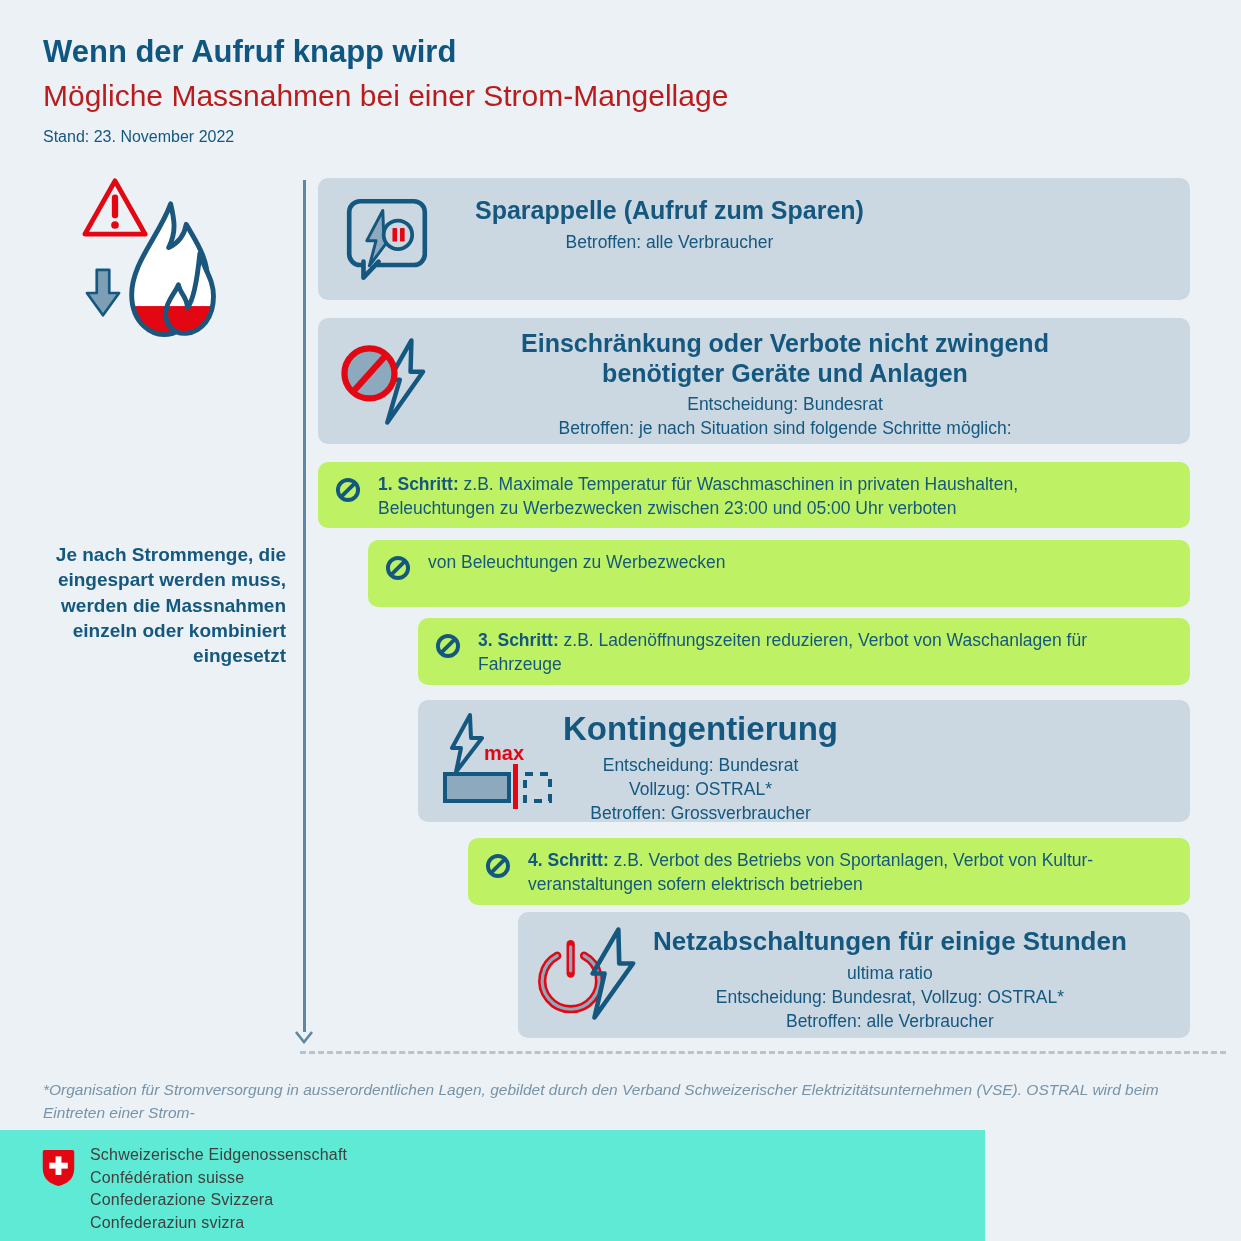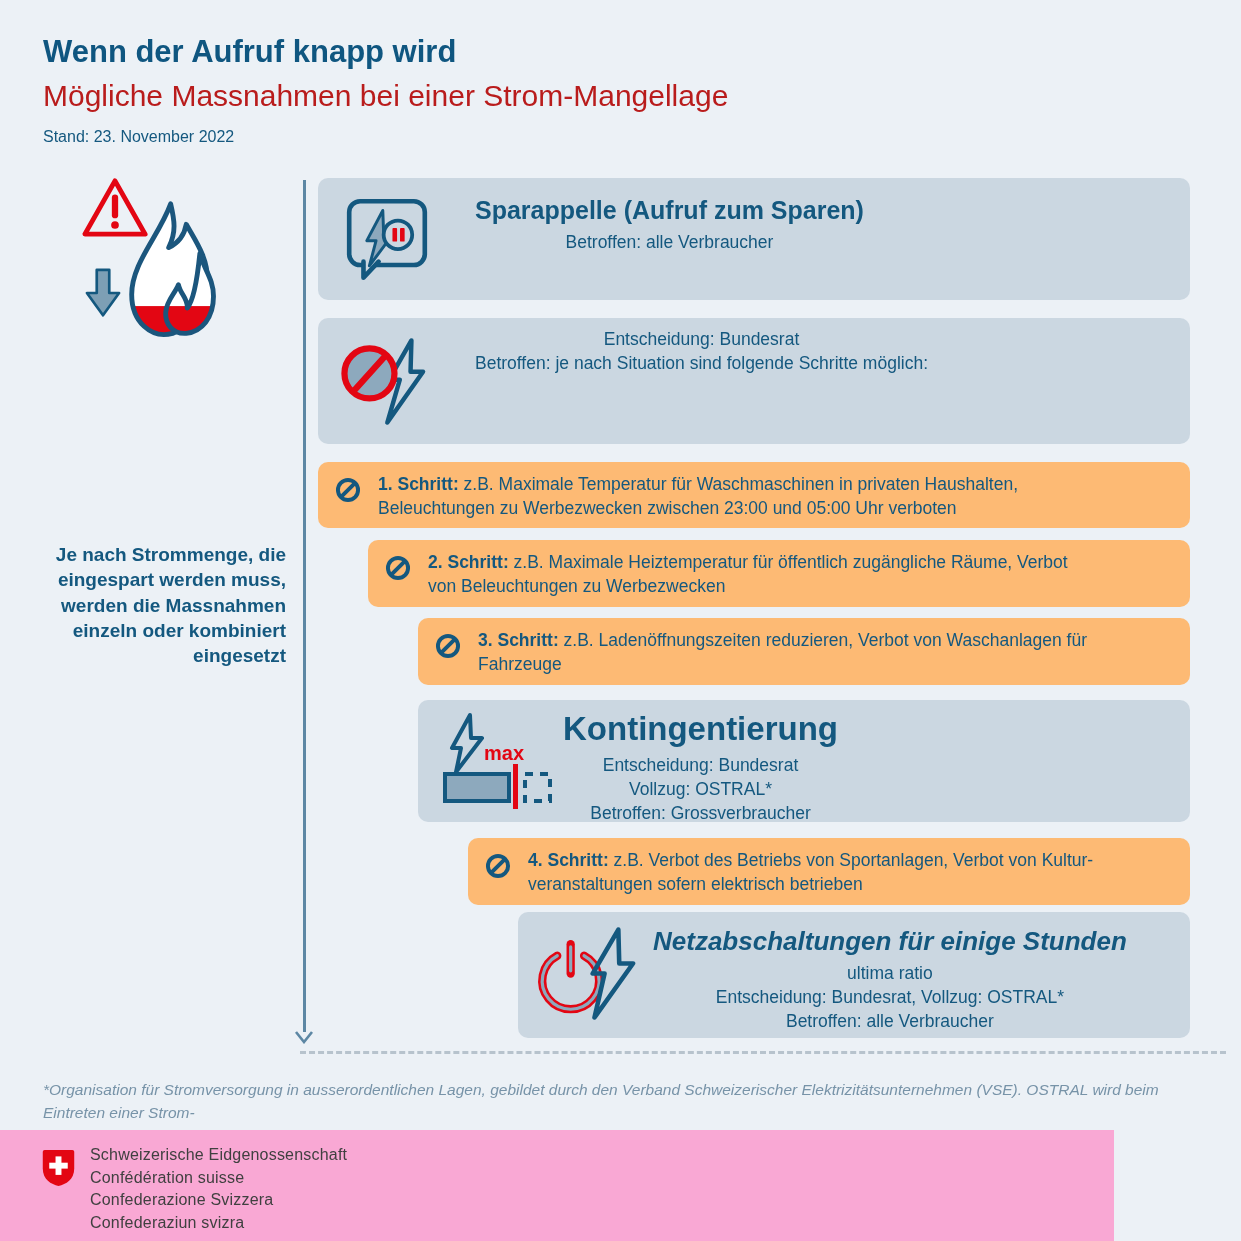--- a/index.html
+++ b/index.html
@@ -41,43 +41,43 @@
 
   .kont{left:418px;top:700px;width:772px;height:122px;}
   .kont .iconbox{position:absolute;left:24px;top:12px;width:118px;height:98px;}
   .kont .maxlbl{position:absolute;left:42px;top:22px;font-size:20px;font-weight:bold;color:#e30613;margin-top:8px;}
   .kont .body{left:145px;top:10px;}
   .kont .ttl{font-size:33px;margin-bottom:6px;}
 
   .netz{left:518px;top:912px;width:672px;height:126px;}
   .netz .icon{position:absolute;left:16px;top:12px;}
   .netz .body{left:135px;top:14px;}
-  .netz .ttl{font-size:26px;margin-bottom:5px;font-style:italic;}
-
-  
-  .step{position:absolute;background:#fdba74;border-radius:10px;box-sizing:border-box;
+  .netz .ttl{font-size:26px;margin-bottom:5px;}
+
+  
+  .step{position:absolute;background:#bef264;border-radius:10px;box-sizing:border-box;
         padding:10px 10px 16px 60px;font-size:17.5px;line-height:1.38;color:#14587f;}
   .step .ic{position:absolute;left:16px;top:14px;}
   .step b{font-weight:bold;}
   .s1{left:318px;top:462px;width:872px;height:66px;}
   .s2{left:368px;top:540px;width:822px;height:67px;}
   .s3{left:418px;top:618px;width:772px;height:67px;}
   .s4{left:468px;top:838px;width:722px;height:67px;}
 
   
   .tri{left:80px;top:176px;}
   .darr{left:85px;top:268px;}
   .flame{left:120px;top:198px;}
 
   
   .footnote{left:43px;top:1078px;width:1160px;font-size:15.5px;font-style:italic;color:#7793a8;line-height:1.5;}
   .footnote .fl2{padding-left:9px;}
 
   
-  .footer{left:0;top:1130px;width:1114px;height:111px;background:#f9a8d4;}
+  .footer{left:0;top:1130px;width:985px;height:111px;background:#5eead4;}
   .footer .shield{position:absolute;left:40px;top:17px;}
   .footer .lines{position:absolute;left:90px;top:14px;font-size:16px;color:#404040;line-height:1.42;letter-spacing:.2px;}
 </style>
 </head>
 <body>
 
 <div class="canvas">
 
   <div class="abs title">Wenn der Aufruf knapp wird</div>
   <div class="abs subtitle">Mögliche Massnahmen bei einer Strom-Mangellage</div>
@@ -146,20 +146,21 @@
 
   <div class="card card2">
     <div class="icon">
       <svg width="100" height="95" viewBox="0 0 112 102">
         <path d="M80,5 L55,49 h12 L53,97 L93,40 h-14 Z" fill="none" stroke="#14587f" stroke-width="5" stroke-linejoin="round"></path>
         <circle cx="33" cy="42" r="28" fill="#8da9bd" stroke="#e30613" stroke-width="7"></circle>
         <line x1="15" y1="62" x2="51" y2="22" stroke="#e30613" stroke-width="7" stroke-linecap="round"></line>
       </svg>
     </div>
     <div class="body">
+      <div class="ttl">Einschränkung oder Verbote nicht zwingend benötigter Geräte und Anlagen</div>
       <div class="line">Entscheidung: Bundesrat</div>
       <div class="line">Betroffen: je nach Situation sind folgende Schritte möglich:</div>
     </div>
   </div>
 
   <div class="step s1">
     <span class="ic">
       <svg width="28" height="28" viewBox="0 0 32 32">
         <circle cx="16" cy="16" r="11.5" fill="none" stroke="#14587f" stroke-width="4.5"></circle>
         <line x1="7.5" y1="24.5" x2="24.5" y2="7.5" stroke="#14587f" stroke-width="4.5"></line>
@@ -169,21 +170,20 @@
     <div>Beleuchtungen zu Werbezwecken zwischen 23:00 und 05:00 Uhr verboten</div>
   </div>
 
   <div class="step s2">
     <span class="ic">
       <svg width="28" height="28" viewBox="0 0 32 32">
         <circle cx="16" cy="16" r="11.5" fill="none" stroke="#14587f" stroke-width="4.5"></circle>
         <line x1="7.5" y1="24.5" x2="24.5" y2="7.5" stroke="#14587f" stroke-width="4.5"></line>
       </svg>
     </span>
-    <div><b>2. Schritt:</b><span> z.B. Maximale Heiztemperatur für öffentlich zugängliche Räume, Verbot</span></div>
     <div>von Beleuchtungen zu Werbezwecken</div>
   </div>
 
   <div class="step s3">
     <span class="ic">
       <svg width="28" height="28" viewBox="0 0 32 32">
         <circle cx="16" cy="16" r="11.5" fill="none" stroke="#14587f" stroke-width="4.5"></circle>
         <line x1="7.5" y1="24.5" x2="24.5" y2="7.5" stroke="#14587f" stroke-width="4.5"></line>
       </svg>
     </span>

